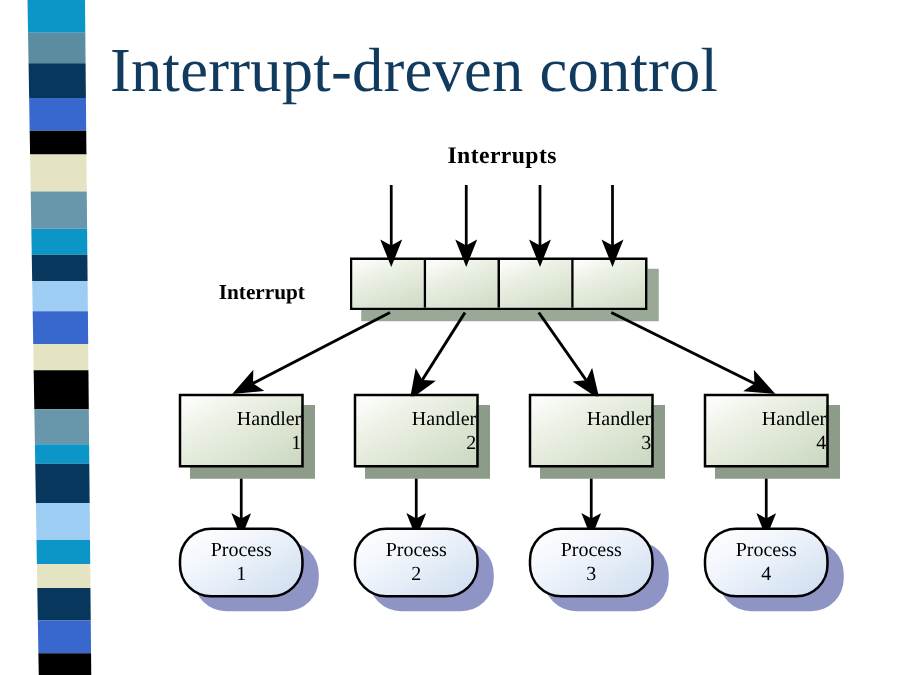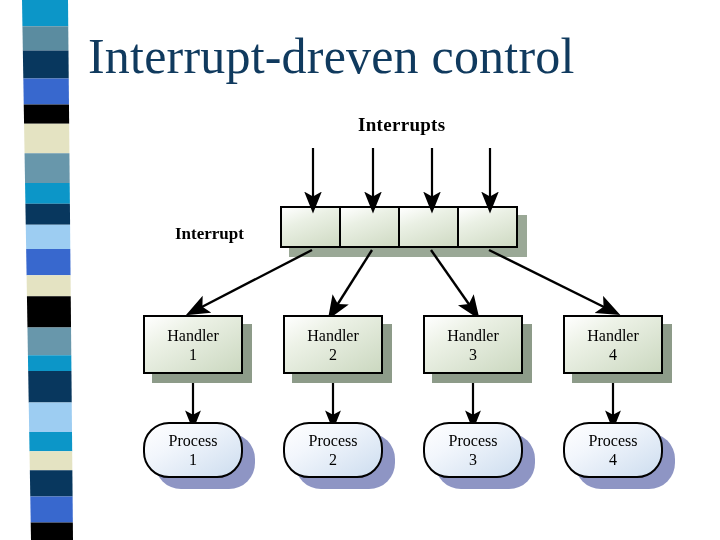--- a/index.html
+++ b/index.html
@@ -110,21 +110,21 @@
   }
   .handler-box {
     position: absolute;
     width: 100px;
     height: 59px;
     box-sizing: border-box;
     border: 2.5px solid #000000;
     background: linear-gradient(150deg, #ffffff 0%, #edf2e7 30%, #cbd8c0 100%);
     display: flex;
     flex-direction: column;
-    align-items: center;
+    align-items: flex-end;
     justify-content: center;
   }
   .handler-box .ln {
     font-family: "Liberation Serif", "DejaVu Serif", serif;
     font-size: 16px;
     line-height: 19px;
     color: #000000;
   }
 
   

